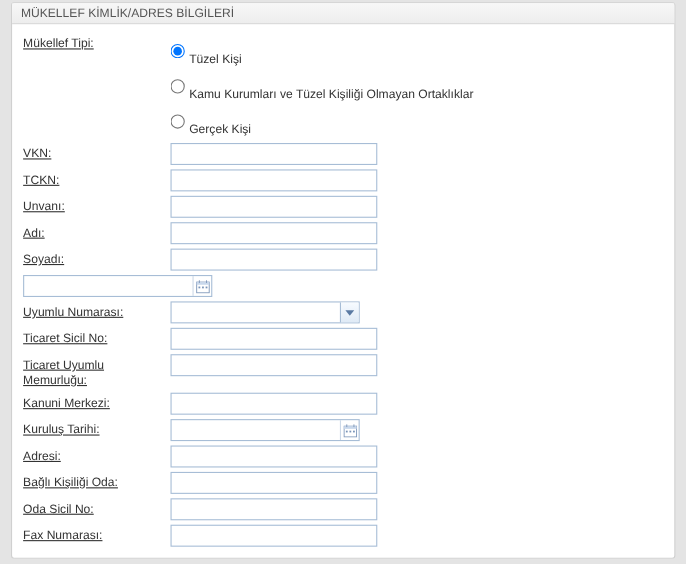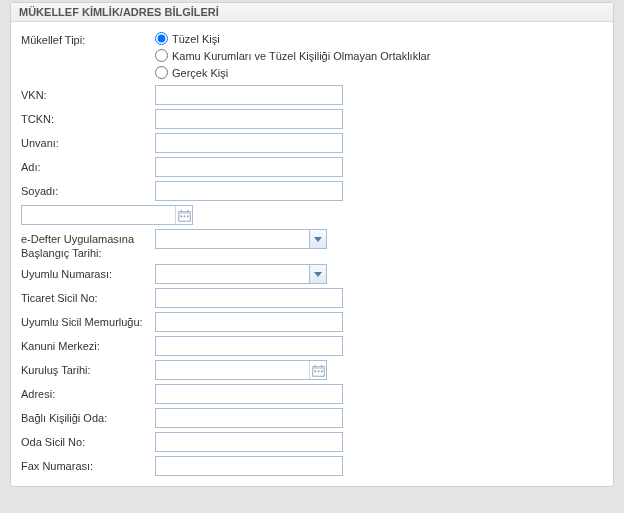--- a/index.html
+++ b/index.html
@@ -1,33 +1,33 @@
 <!DOCTYPE html>
 <html><head>
 <meta charset="utf-8">
 <style>
   html,body{margin:0;padding:0;background:#e4e4e4;font-family:Tahoma,Arial,sans-serif;font-size:11px;color:#333;}
   .page{width:624px;margin:0 auto;background:#e4e4e4;}
   .panel{background:#fff;border:1px solid #d0d0d0;border-radius:3px;margin:2px 10px 0 10px;}
-  .section-header{background:linear-gradient(#f7f7f7,#ededed);border-bottom:1px solid #d7d7d7;padding:3px 8px;font-weight:bold;color:#555;font-size:11px;}
+  .section-header{background:linear-gradient(#f7f7f7,#ededed);border-bottom:1px solid #d7d7d7;padding:3px 8px;font-weight:normal;color:#555;font-size:11px;}
   .section-body{padding:6px 0 8px 0;}
   .form-row{display:flex;align-items:flex-start;padding:2px 10px;}
-  .form-label{width:130px;padding:3px 4px 0 0;color:#333;line-height:14px;}
+  .form-label{width:130px;padding:3px 4px 0 0;color:#333;line-height:14px;text-decoration:underline;}
   .form-field{flex:0 0 auto;}
   input.text{width:180px;height:18px;border:1px solid #a7bdd6;background:#fff;padding:0 3px;font-family:inherit;font-size:11px;}
   .date-wrap{position:relative;display:inline-block;}
   .date-wrap input.text{width:164px;}
   .date-btn{position:absolute;right:1px;top:1px;width:16px;height:18px;border-left:1px solid #cdd9e8;display:flex;align-items:center;justify-content:center;cursor:pointer;}
   .combo{position:relative;display:inline-block;}
   .combo input.text{width:164px;}
   .combo-btn{position:absolute;right:1px;top:1px;width:16px;height:18px;background:linear-gradient(#f7fbff,#dfeaf6);border-left:1px solid #a7bdd6;display:flex;align-items:center;justify-content:center;cursor:pointer;}
   .chevron-down{width:0;height:0;border-left:4px solid transparent;border-right:4px solid transparent;border-top:5px solid #5a7aa3;}
   .radio-row{display:flex;align-items:center;padding:2px 0;}
   .radio-row input[type=radio]{margin:0 4px 0 0;}
-  .radio-row label{cursor:default;}
+  .radio-row label{cursor:default;margin-top:16px;}
   .cal-svg{width:13px;height:13px;}
 </style>
 </head>
 <body>
 
 <div class="page">
   <div class="panel">
     <div class="section-header">MÜKELLEF KİMLİK/ADRES BİLGİLERİ</div>
     <div class="section-body">
 
@@ -82,50 +82,39 @@
                   <line x1="12" y1="1" x2="12" y2="4" stroke="#7a94b8"></line>
                   <rect x="3" y="8" width="2" height="2" fill="#7a94b8"></rect>
                   <rect x="7" y="8" width="2" height="2" fill="#7a94b8"></rect>
                   <rect x="11" y="8" width="2" height="2" fill="#7a94b8"></rect>
                 </svg>
             </div>
           </div>
         </div>
       </div>
 
-      <div class="form-row">
-        <div class="form-label">e-Defter Uygulamasına Başlangıç Tarihi:</div>
-        <div class="form-field">
-          <div class="combo">
-            <input class="text" value="" style="">
-            <div class="combo-btn">
-                <div class="chevron-down"></div>
-              </div>
-          </div>
-        </div>
-      </div>
 
       <div class="form-row">
         <div class="form-label">Uyumlu Numarası:</div>
         <div class="form-field">
           <div class="combo">
             <input class="text" value="" style="">
             <div class="combo-btn">
                 <div class="chevron-down"></div>
               </div>
           </div>
         </div>
       </div>
 
       <div class="form-row">
           <div class="form-label">Ticaret Sicil No:</div>
           <div class="form-field"><input class="text" value="" style=""></div>
         </div>
       <div class="form-row">
-          <div class="form-label">Uyumlu Sicil Memurluğu:</div>
+          <div class="form-label">Ticaret Uyumlu Memurluğu:</div>
           <div class="form-field"><input class="text" value="" style=""></div>
         </div>
       <div class="form-row">
           <div class="form-label">Kanuni Merkezi:</div>
           <div class="form-field"><input class="text" value="" style=""></div>
         </div>
 
       <div class="form-row">
         <div class="form-label">Kuruluş Tarihi:</div>
         <div class="form-field">

